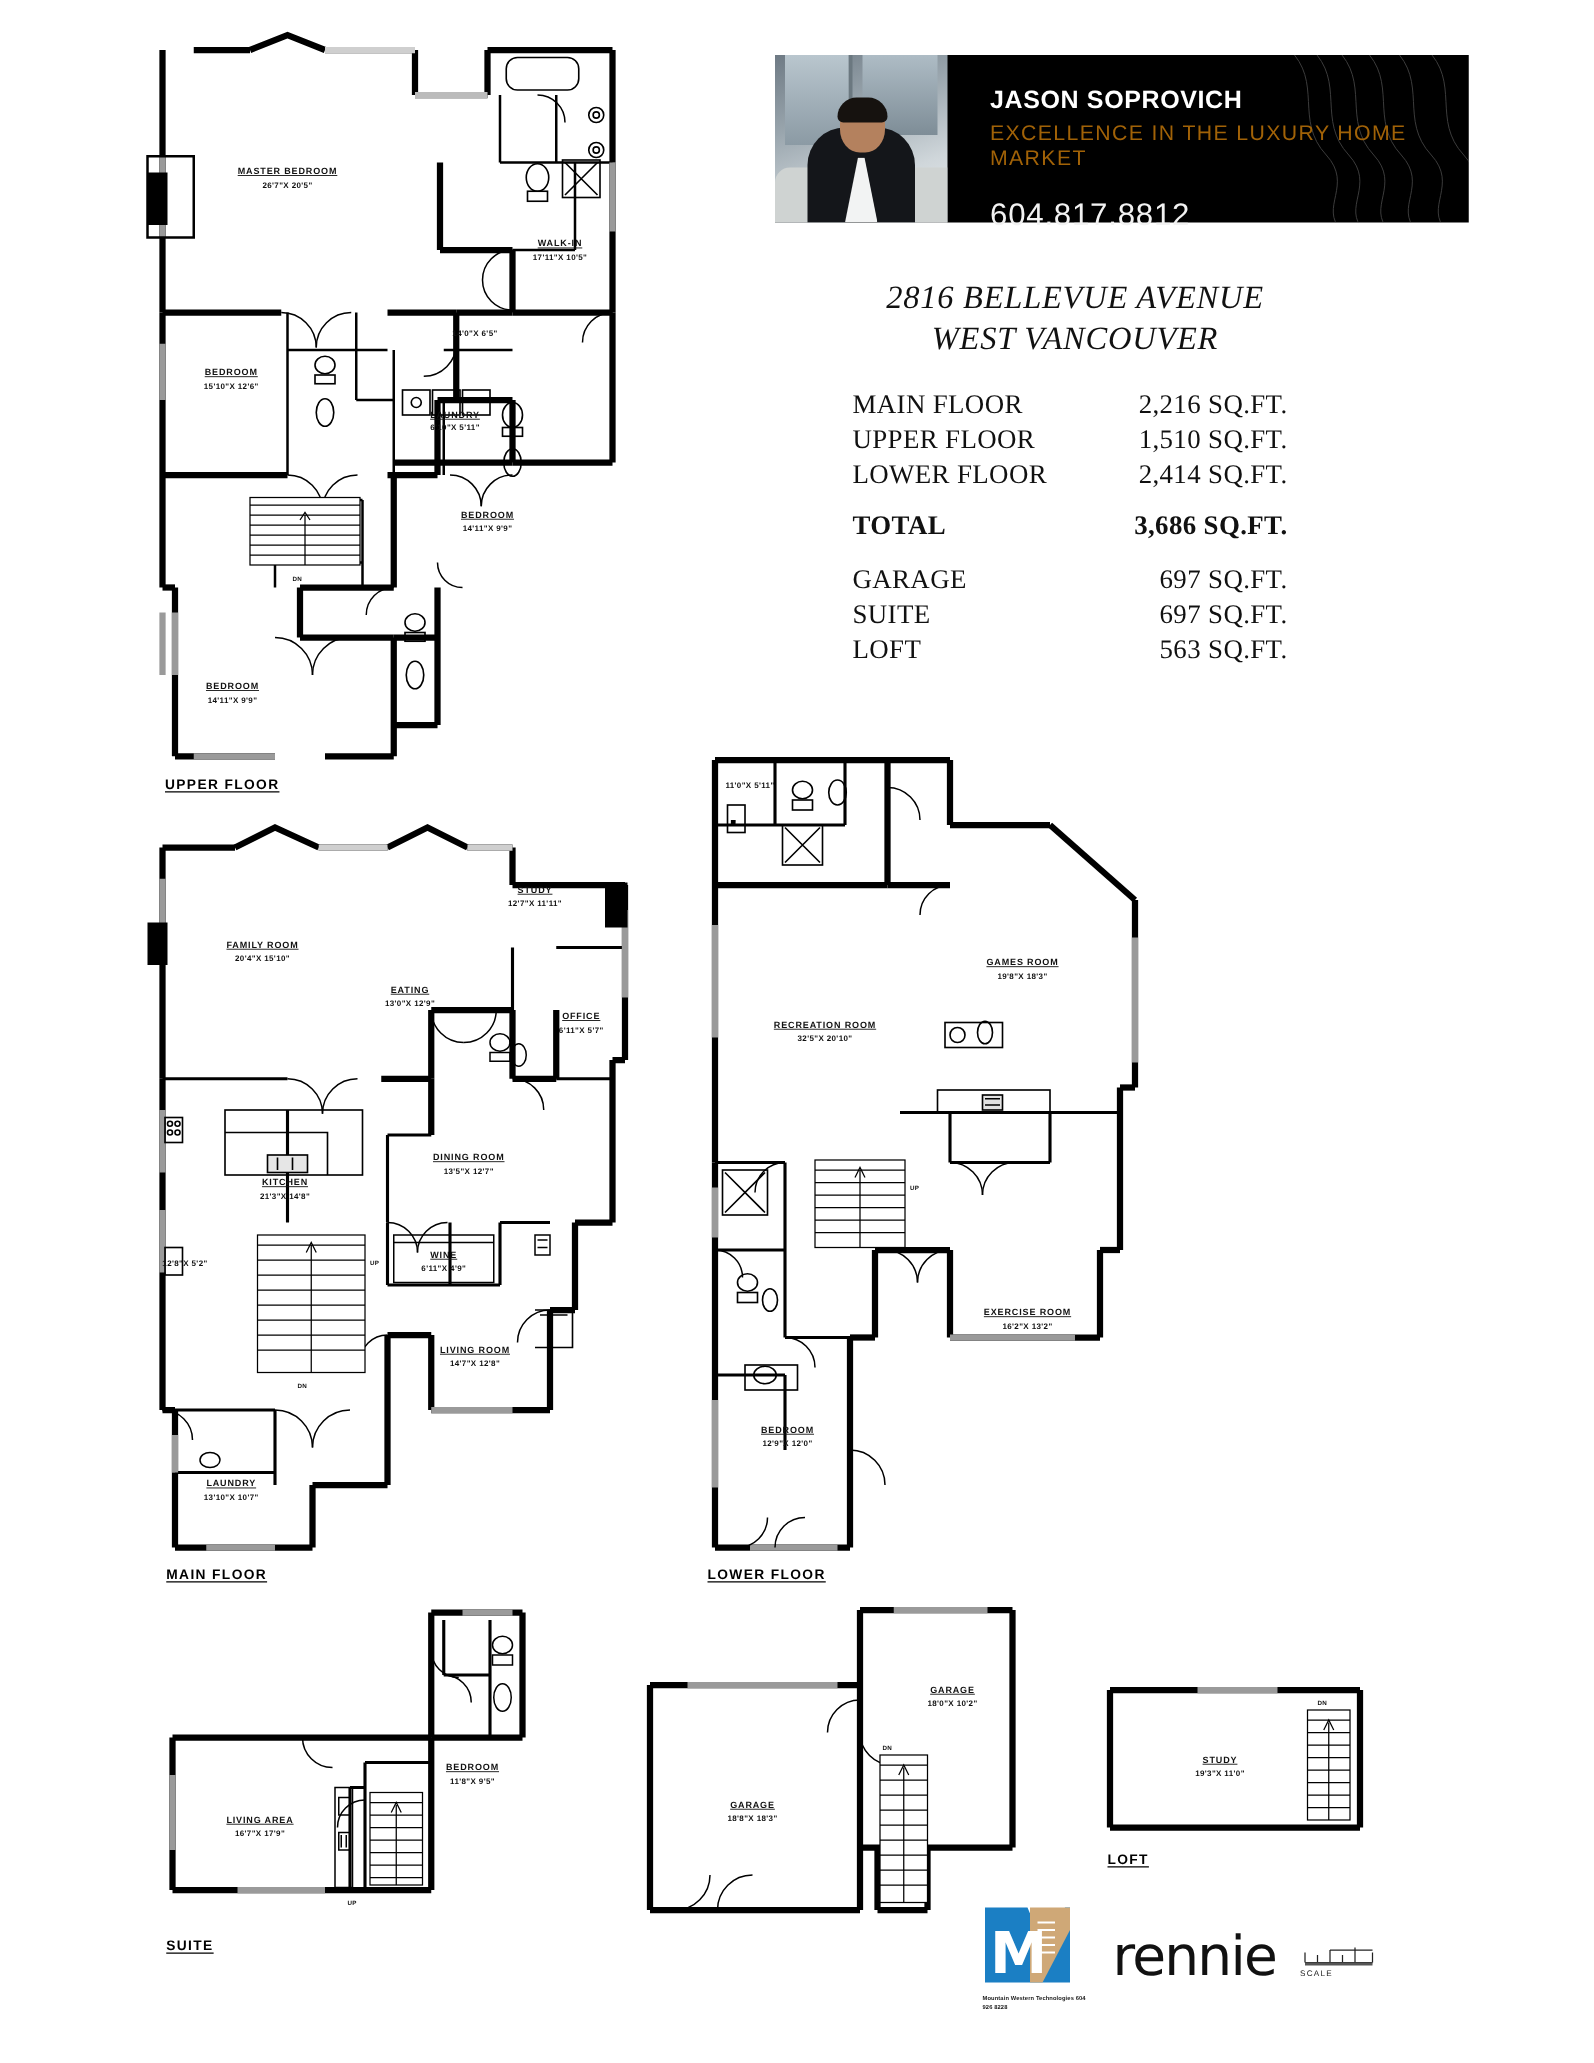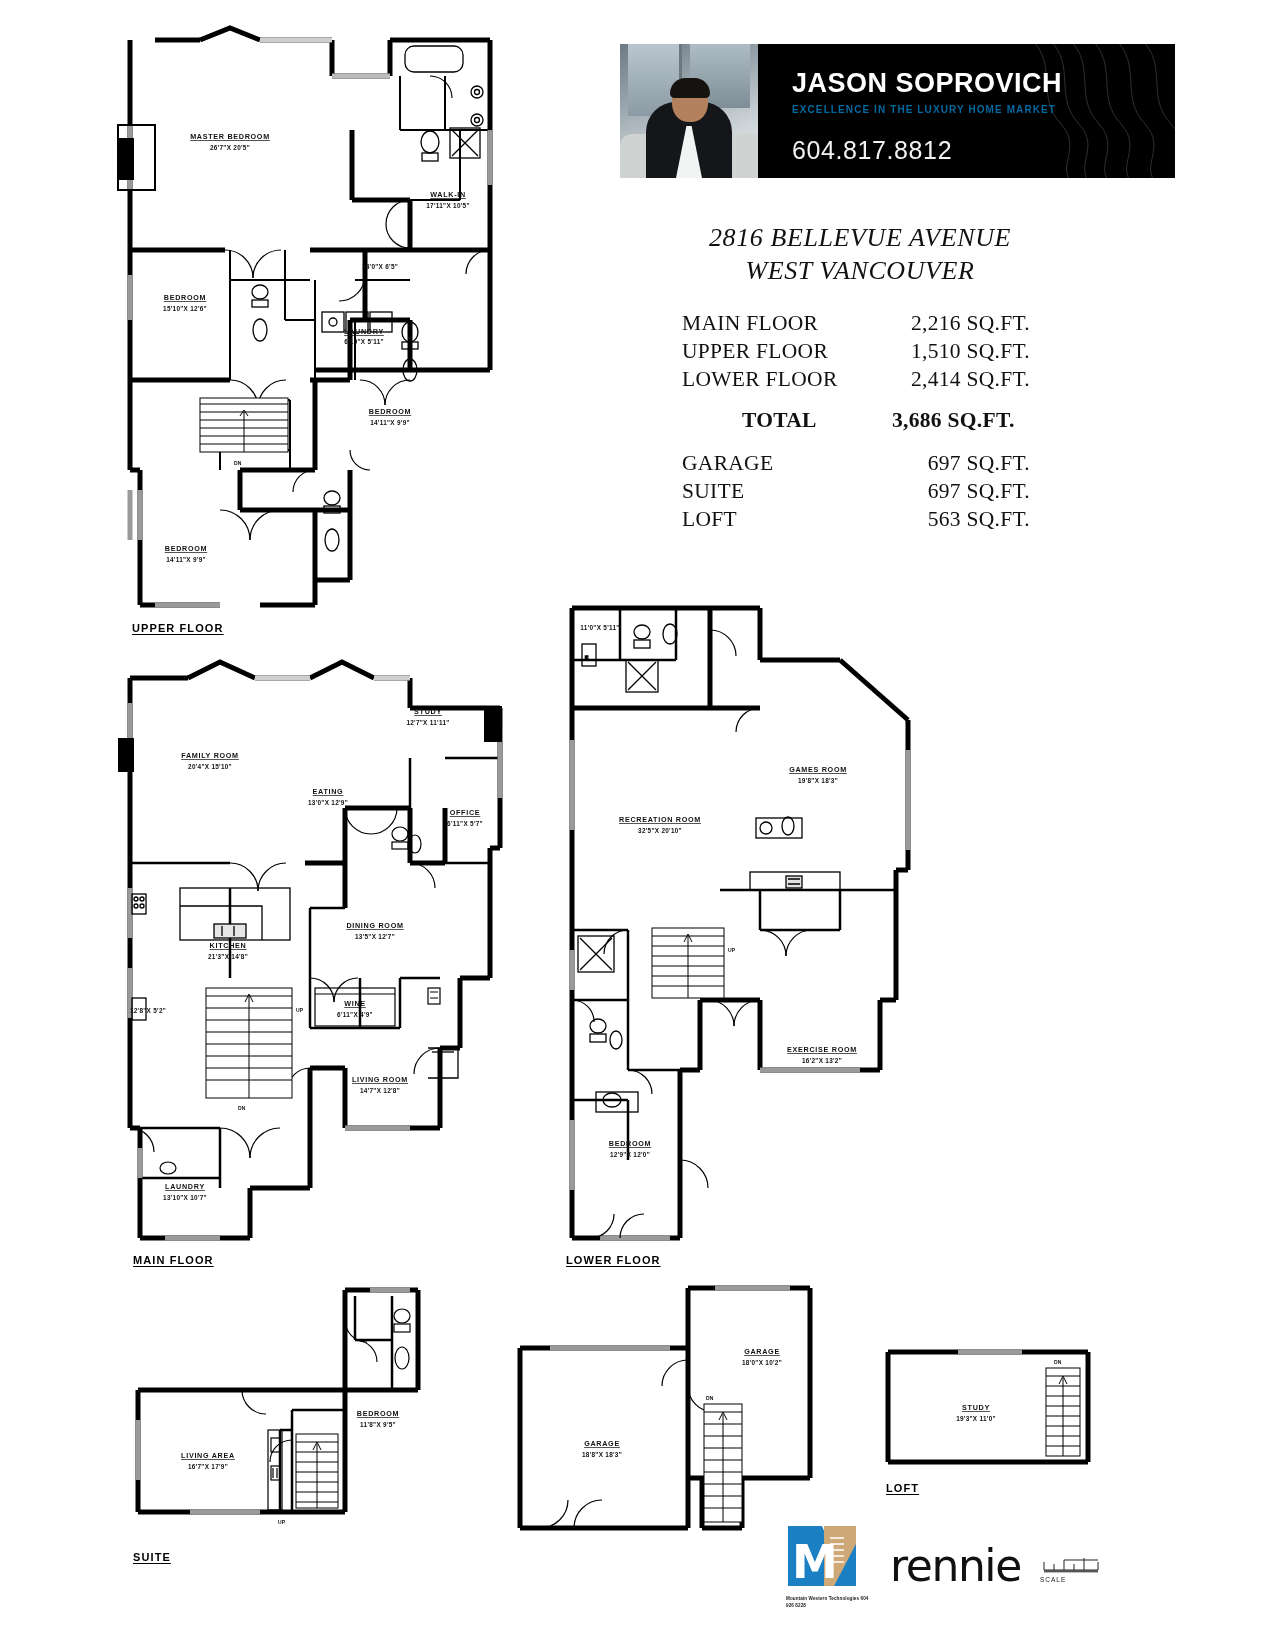--- a/index.html
+++ b/index.html
@@ -49,39 +49,39 @@
   }
   #agent-photo .hair {
     position:absolute; left:50px; bottom:80px; width:40px; height:20px;
     background:#16120f; border-radius:20px 20px 6px 6px;
   }
   #agent-banner .contours {
     position:absolute; right:0; top:0; width:150px; height:134px; opacity:.55;
   }
   #agent-text { flex:1; padding:26px 0 0 34px; position:relative; z-index:2; }
   #agent-name {
-    color:#fff; font-size:27px; font-weight:bold; letter-spacing:.5px; line-height:1;
+    color:#fff; font-size:20px; font-weight:bold; letter-spacing:.5px; line-height:1;
   }
   #agent-tagline {
-    color:#0369a1; font-size:10px; letter-spacing:1.1px; margin-top:7px;font-weight:bold;
+    color:#a16207; font-size:17px; letter-spacing:1.1px; margin-top:7px;
   }
   #agent-phone {
     color:#f2f2f2; font-size:25px; letter-spacing:.6px; margin-top:21px;
   }
 
   
   #property-info {
     position:absolute; left:660px; top:222px; width:400px;
     font-family:"Liberation Serif", serif; color:#111;
   }
   #property-title { text-align:center; font-size:26px; letter-spacing:.6px; line-height:1.26;font-style:italic; }
   #area-table { margin-top:22px; width:348px; margin-left:22px; border-collapse:collapse; }
   #area-table td { font-size:21.5px; letter-spacing:.3px; padding:1.5px 0; }
   #area-table td.v { text-align:right;font-family:Liberation Serif, serif; }
-  #area-table tr.total td { font-weight:bold; padding-top:14px; padding-bottom:6px;text-align:center; }
+  #area-table tr.total td { font-weight:bold; padding-top:14px; padding-bottom:6px; }
   #area-table tr.gap td { padding-top:12px; }
 
   
   .plan { position:absolute; }
   .plan svg { display:block; }
   .floor-label {
     position:absolute; font-size:11px; font-weight:bold; letter-spacing:1.1px;
     color:#000; text-decoration:underline; text-underline-offset:2px;
   }
   .rm { font-family:"Liberation Sans", sans-serif; font-weight:bold; fill:#111; }

